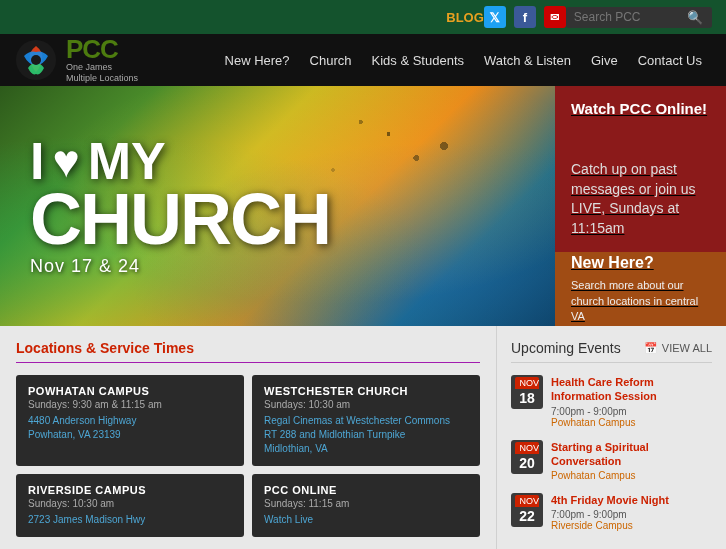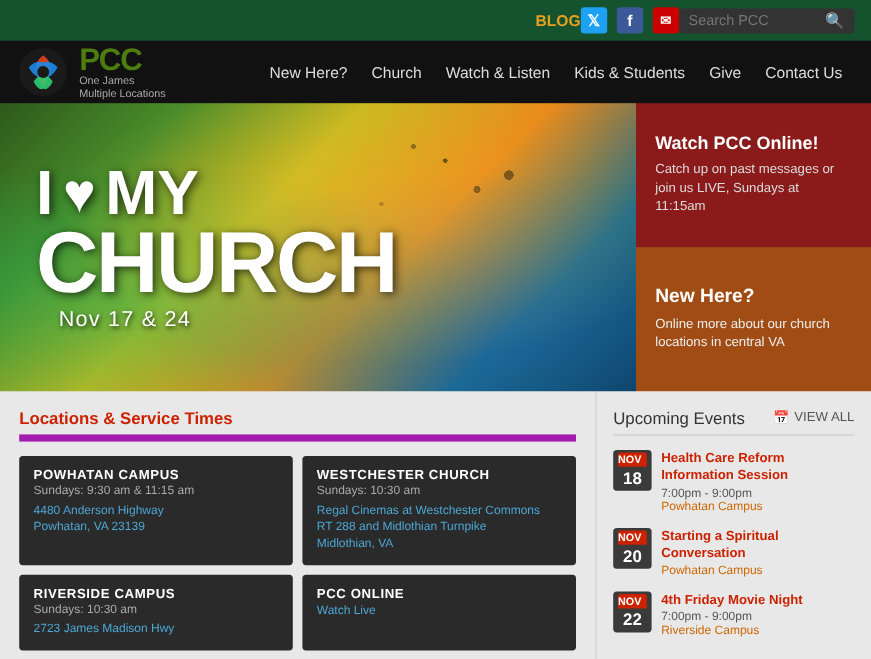--- a/index.html
+++ b/index.html
@@ -173,46 +173,47 @@
       text-shadow: 2px 2px 8px rgba(0,0,0,0.7);
       line-height: 0.9;
       letter-spacing: -2px;
     }
     .hero-dates {
       font-size: 18px;
       color: white;
       text-shadow: 1px 1px 4px rgba(0,0,0,0.8);
       margin-top: 4px;
       letter-spacing: 1px;
-      margin-left: 19px;
     }
     .hero-side {
-      width: 196px;
+      width: 171px;
       display: flex;
       flex-direction: column;
+      text-decoration: underline;
     }
     .hero-watch {
       flex: 1;
       background: #8b1a1a;
       padding: 14px 16px;
       cursor: pointer;
       display: flex;
       flex-direction: column;
       justify-content: center;
     }
     .hero-watch-title {
       color: white;
       font-size: 15px;
       font-weight: bold;
       margin-bottom: 6px;
     }
     .hero-watch-desc {
       color: #ddd;
-      font-size: 11px;
+      font-size: 14px;
       line-height: 1.4;
+      margin-top: 37px;
     }
     .hero-new {
       flex: 1;
       background: #c8601a;
       padding: 14px 16px;
       cursor: pointer;
       display: flex;
       flex-direction: column;
       justify-content: center;
       position: relative;
@@ -250,21 +251,21 @@
     
     .locations-panel {
       flex: 1;
       padding: 14px 16px;
       background: #e8e8e8;
     }
     .section-title {
       font-size: 14px;
       color: #333;
       margin-bottom: 12px;
-      border-bottom: 6px solid #a21caf;
+      border-bottom: 1px solid #a21caf;
       padding-bottom: 6px;
     }
     .section-title span {
       color: #cc2200;
       font-weight: bold;
     }
     .campus-grid {
       display: grid;
       grid-template-columns: 1fr 1fr;
       gap: 8px;
@@ -335,24 +336,24 @@
       align-items: center;
       background: #3a3a3a;
       border-radius: 3px;
       min-width: 32px;
       padding: 2px 4px;
     }
     .event-month {
       background: #cc2200;
       color: white;
       font-size: 9px;
-      font-weight: bold;
+      font-weight: normal;
       text-transform: uppercase;
       width: 100%;
-      text-align: left;
+      text-align: right;
       border-radius: 2px 2px 0 0;
       padding: 1px 0;
     }
     .event-day {
       color: white;
       font-size: 14px;
       font-weight: bold;
       line-height: 1.3;
     }
     .event-info {}
@@ -403,22 +404,22 @@
       <span class="logo-pcc">PCC</span>
       <span class="logo-sub">
         <span>One James</span><br>
         <span>Multiple Locations</span>
       </span>
     </div>
   </div>
   <div class="nav-links">
     <a class="nav-link">New Here?</a>
     <a class="nav-link">Church</a>
+    <a class="nav-link">Kids &amp; Students</a>
     <a class="nav-link">Watch &amp; Listen</a>
-    <a class="nav-link">Kids &amp; Students</a>
     <a class="nav-link">Give</a>
     <a class="nav-link">Contact Us</a>
   </div>
 </nav>
 
 <div class="hero-section">
   <div class="hero-main">
     <div class="hero-bg-overlay"></div>
     <div class="hero-text">
       <div class="hero-i-love">
@@ -430,21 +431,21 @@
       <div class="hero-dates">Nov 17 &amp; 24</div>
     </div>
   </div>
   <div class="hero-side">
     <div class="hero-watch">
       <div class="hero-watch-title">Watch PCC Online!</div>
       <div class="hero-watch-desc">Catch up on past messages or join us LIVE, Sundays at 11:15am</div>
     </div>
     <div class="hero-new">
       <div class="hero-new-title">New Here?</div>
-      <div class="hero-new-desc">Online more about our church locations in central VA</div>
+      <div class="hero-new-desc">Search more about our church locations in central VA</div>
     </div>
   </div>
 </div>
 
 <div class="lower-section">
 
   <div class="locations-panel">
     <div class="section-title">
       <span>Locations &amp; Service Times</span>
     </div>
@@ -463,20 +464,21 @@
       </div>
 
       <div class="campus-card">
         <div class="campus-name">RIVERSIDE CAMPUS</div>
         <div class="campus-times">Sundays: 10:30 am</div>
         <div class="campus-address">2723 James Madison Hwy</div>
       </div>
 
       <div class="campus-card">
         <div class="campus-name">PCC ONLINE</div>
+        <div class="campus-times">Sundays: 11:15 am</div>
         <div class="campus-address" style="cursor:pointer;">Watch Live</div>
       </div>
 
     </div>
   </div>
 
   <div class="events-panel">
     <div class="events-header">
       <span class="events-title">Upcoming Events</span>
       <div class="view-all-link">

